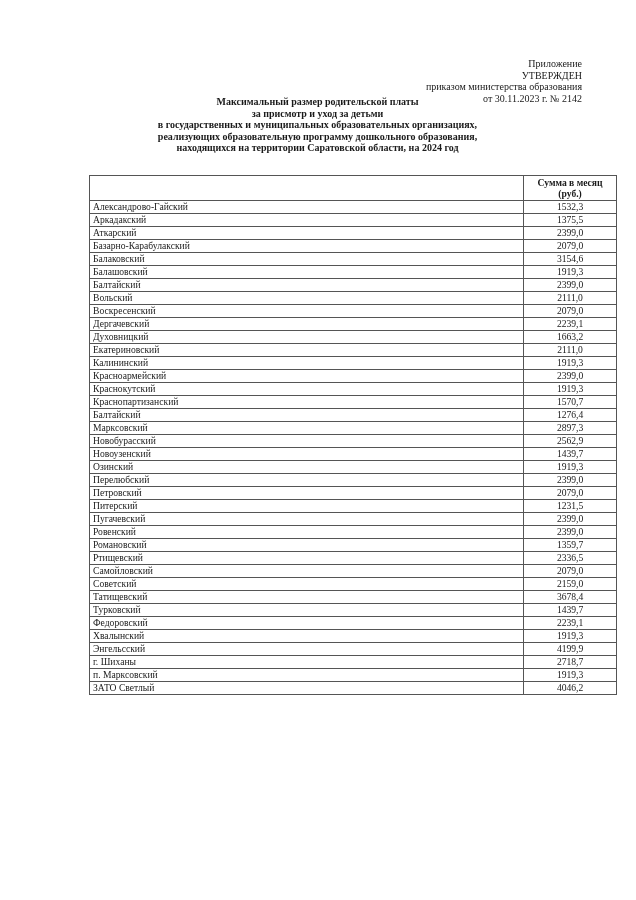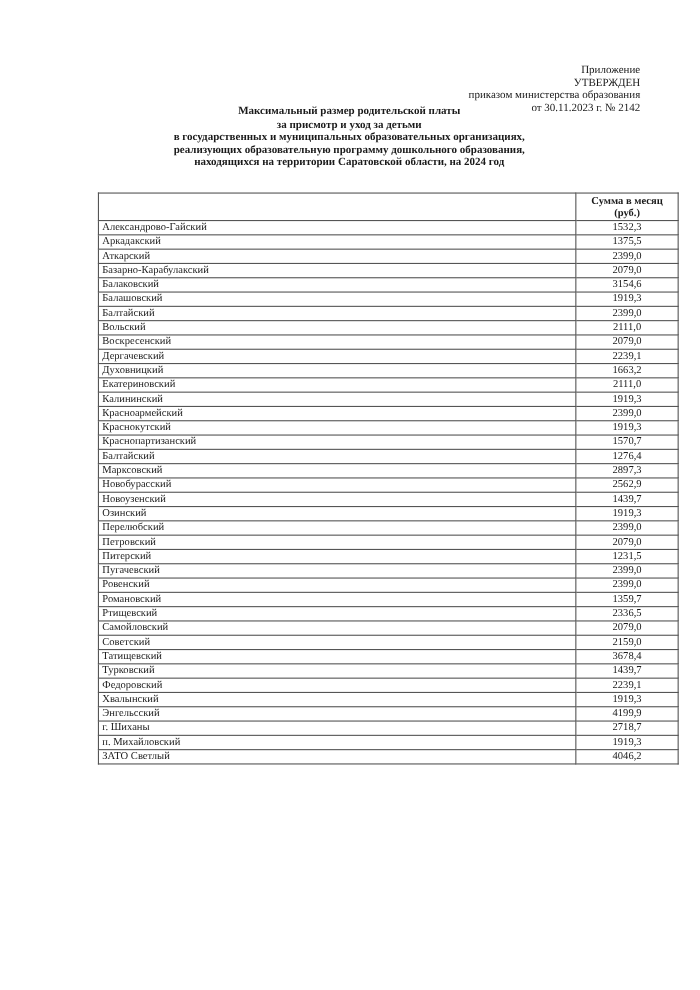--- a/index.html
+++ b/index.html
@@ -202,21 +202,21 @@
       </tr>
       <tr>
         <td class="name">Энгельсский</td>
         <td class="val">4199,9</td>
       </tr>
       <tr>
         <td class="name">г. Шиханы</td>
         <td class="val">2718,7</td>
       </tr>
       <tr>
-        <td class="name">п. Михайловский</td>
+        <td class="name">п. Марксовский</td>
         <td class="val">1919,3</td>
       </tr>
       <tr>
         <td class="name">ЗАТО Светлый</td>
         <td class="val">4046,2</td>
       </tr>
     </tbody>
 </table>
 
 </body></html>

